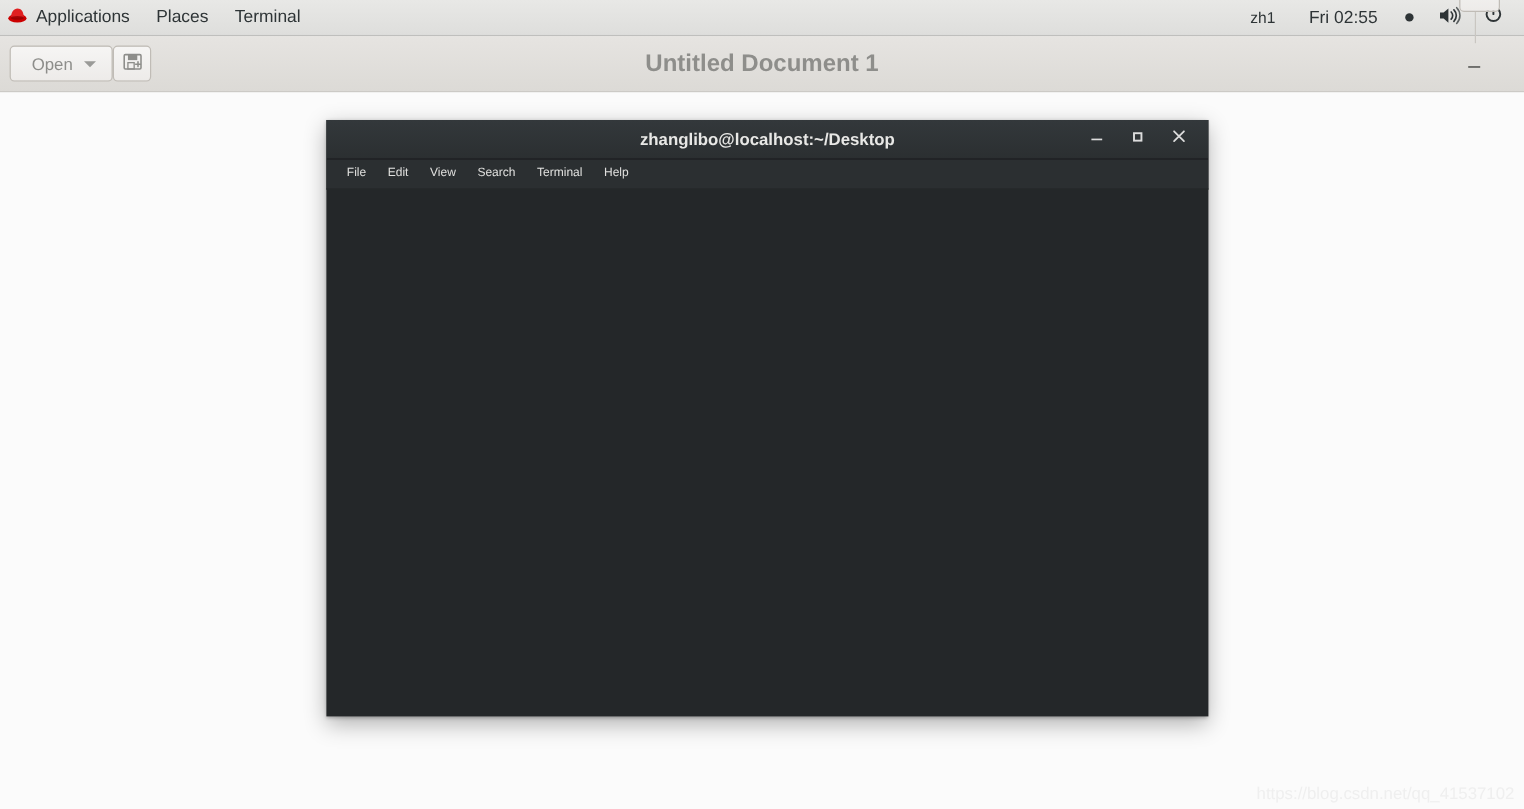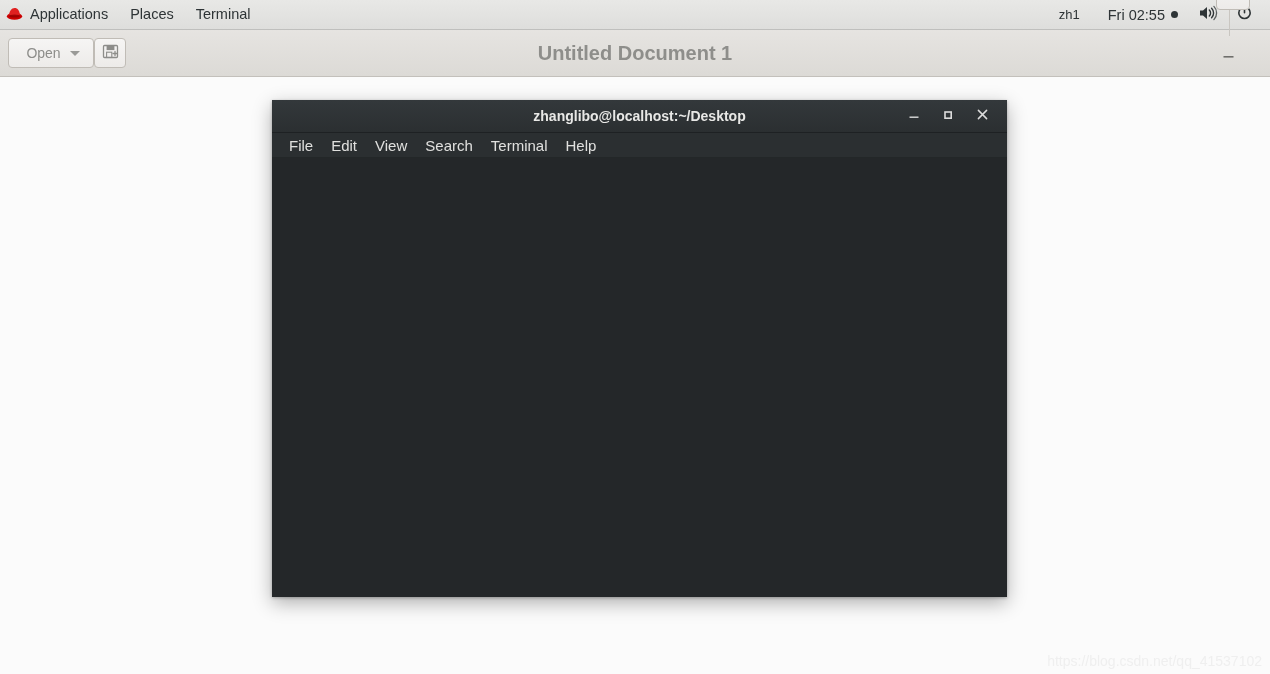--- a/index.html
+++ b/index.html
@@ -57,21 +57,21 @@
     padding: 0 6px 0 0;
     color: #2e3436;
     overflow: hidden;
     max-width: 24px;
     direction: rtl;
   }
   .panel-clock {
     font-size: 14.5px;
     display: flex;
     align-items: center;
-    gap: 6px;
+    gap: 23px;
     padding: 0 12px 0 22px;
   }
   .clock-dot {
     width: 7px; height: 7px;
     border-radius: 50%;
     background: #2e3436;
     display: inline-block;
   }
   .panel-icon-btn {
     padding: 0 9px;
@@ -205,21 +205,21 @@
   #term-menubar {
     height: 25px;
     background: #2b2f31;
     display: flex;
     align-items: center;
     padding-left: 8px;
     border-bottom: 1px solid #232728;
     box-sizing: border-box;
   }
   .term-menu-item {
-    font-size: 15px;
+    font-size: 10px;
     color: #e0e0de;
     padding: 0 9px;
     line-height: 1;
   }
   #term-screen {
     position: relative;
     height: 437px;
     background: #242729;
     overflow: hidden;
   }

